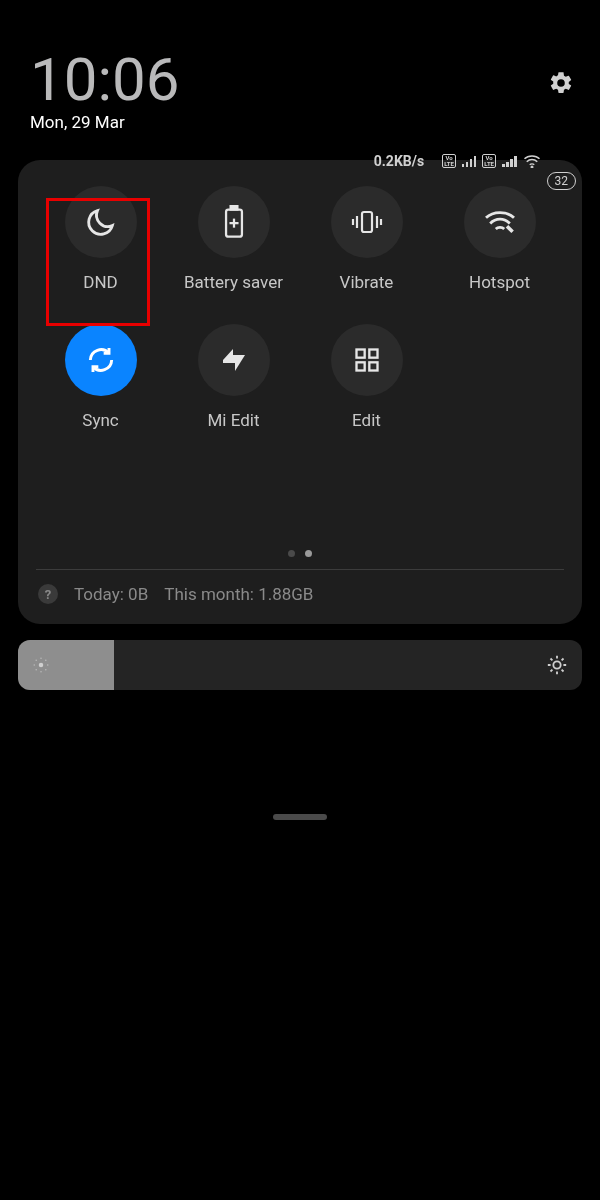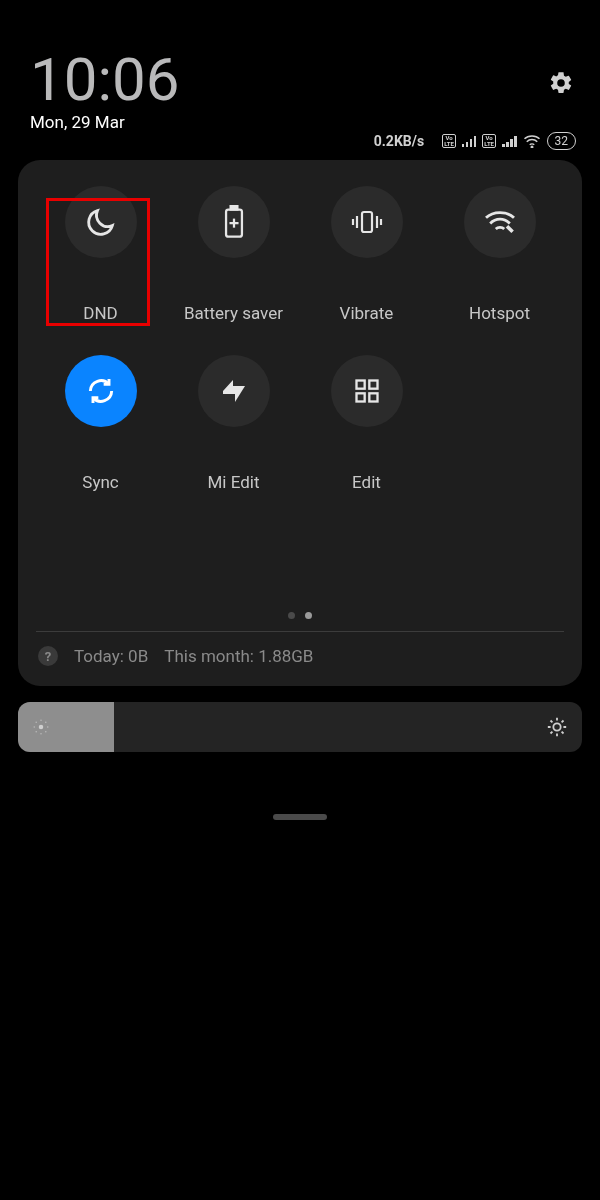--- a/index.html
+++ b/index.html
@@ -67,21 +67,21 @@
   .signal span:nth-child(2){height:5px}
   .signal span:nth-child(3){height:8px}
   .signal span:nth-child(4){height:11px}
   .battery-pill {
     border: 1.5px solid #d0d0d0;
     border-radius: 9px;
     padding: 0 7px;
     font-size: 12px;
     line-height: 16px;
     height: 18px;
-    display:flex; align-items:center;
+    display:flex; align-items:center;margin-top:40px;
   }
   .panel {
     margin: 28px 18px 0 18px;
     background: #1e1e1e;
     border-radius: 22px;
     padding: 26px 16px 14px 16px;
   }
   .tiles {
     display: grid;
     grid-template-columns: repeat(4, 1fr);
@@ -103,21 +103,20 @@
     align-items: center;
     justify-content: center;
     color: #e6e6e6;
   }
   .tile-circle.active { background: #0a84ff; color: #fff; }
   .tile-label {
     font-size: 17px;
     color: #c7c7c7;
     text-align: center;
     white-space: nowrap;
-    margin-top: 31px;
   }
   .highlight-box {
     position: absolute;
     border: 3px solid #e80000;
     left: 46px;
     top: 198px;
     width: 104px;
     height: 128px;
     pointer-events: none;
   }

